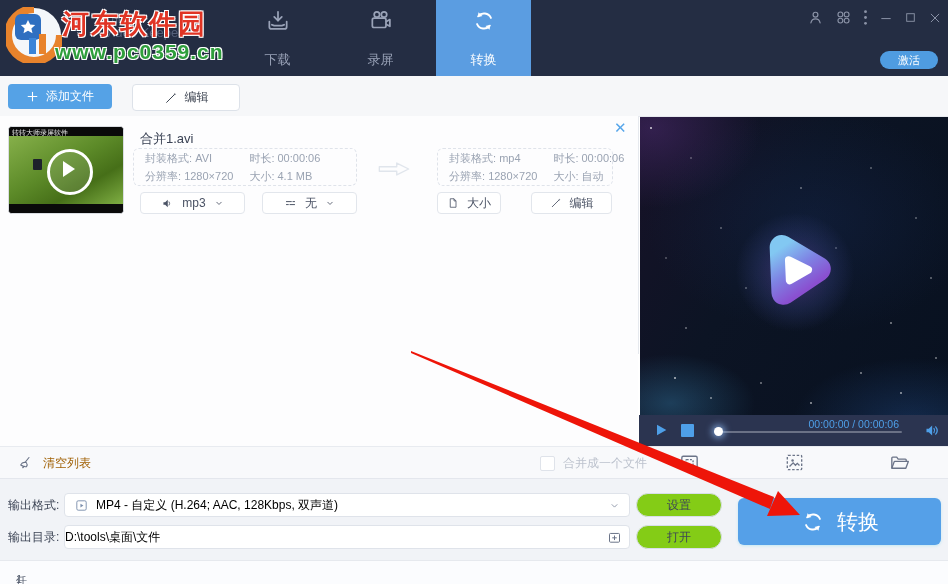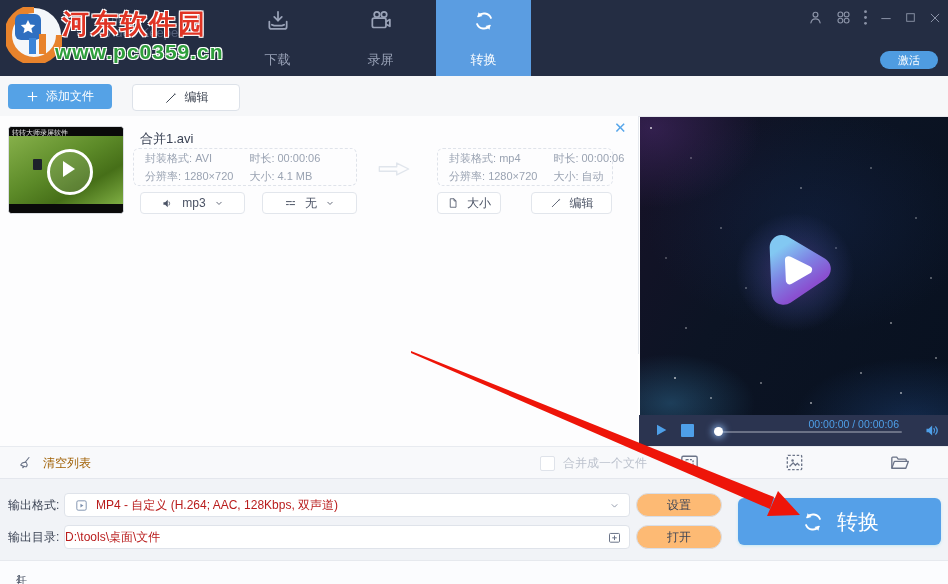--- a/index.html
+++ b/index.html
@@ -78,26 +78,26 @@
   
   .listbar{position:absolute;left:0;top:446px;width:948px;height:32px;background:#f8f9fb;border-top:1px solid #e8ebf0;box-sizing:border-box;}
   .act{position:absolute;top:0;height:32px;display:flex;align-items:center;gap:8px;font-size:12px;color:#a16207;cursor:pointer;text-align:right;}
   .merge{position:absolute;left:540px;top:0;height:32px;display:flex;align-items:center;gap:8px;font-size:12px;color:#bcc2cd;}
   .cbx{width:13px;height:13px;border:1px solid #dfe3ea;background:#fff;border-radius:2px;}
   .bicon{position:absolute;top:4px;color:#6b7488;cursor:pointer;}
 
   
   .output{position:absolute;left:0;top:478px;width:948px;height:82px;background:#f1f3f7;border-top:1px solid #e4e7ed;box-sizing:border-box;}
   .olabel{position:absolute;left:8px;font-size:12px;color:#3d4556;line-height:24px;}
-  .oselect,.oinput{position:absolute;left:64px;width:566px;height:24px;background:#fff;border:1px solid #dfe3ea;border-radius:4px;box-sizing:border-box;display:flex;align-items:center;font-size:12px;color:#b91c1c;cursor:pointer;}
+  .oselect,.oinput{position:absolute;left:64px;width:566px;height:24px;background:#fff;border:1px solid #dfe3ea;border-radius:4px;box-sizing:border-box;display:flex;align-items:center;font-size:12px;color:#000000;cursor:pointer;}
   .oselect .vficon{margin:0 7px 0 9px;color:#7d90ad;}
   .oselect .chev{position:absolute;right:9px;color:#8a93a5;}
   .oinput{padding-left:0;}
   .oinput .addf{position:absolute;right:7px;color:#6b7488;cursor:pointer;}
-  .sbtn{position:absolute;left:636px;width:86px;height:24px;background:#fdba74;border:1px solid #d8dee8;border-radius:12px;font-size:12px;color:#3d4556;display:flex;align-items:center;justify-content:center;cursor:pointer;box-sizing:border-box;}
+  .sbtn{position:absolute;left:636px;width:86px;height:24px;background:#84cc16;border:1px solid #d8dee8;border-radius:12px;font-size:12px;color:#3d4556;display:flex;align-items:center;justify-content:center;cursor:pointer;box-sizing:border-box;}
   .convert{position:absolute;left:738px;top:19px;width:203px;height:47px;background:#55a0e8;border-radius:6px;color:#fff;display:flex;align-items:center;justify-content:center;gap:11px;font-size:21px;cursor:pointer;box-shadow:0 1px 3px rgba(60,199,230,.25);}
 
   
   .statusbar{position:absolute;left:0;top:560px;width:948px;height:24px;background:#fbfcfe;border-top:1px solid #e6e9ee;box-sizing:border-box;font-size:11px;color:#515a6b;}
   .statusbar span{position:absolute;left:8px;top:6px;}
 
   .arrow-ov{position:absolute;left:0;top:0;z-index:60;pointer-events:none;}
 </style>
 </head>
 <body>

